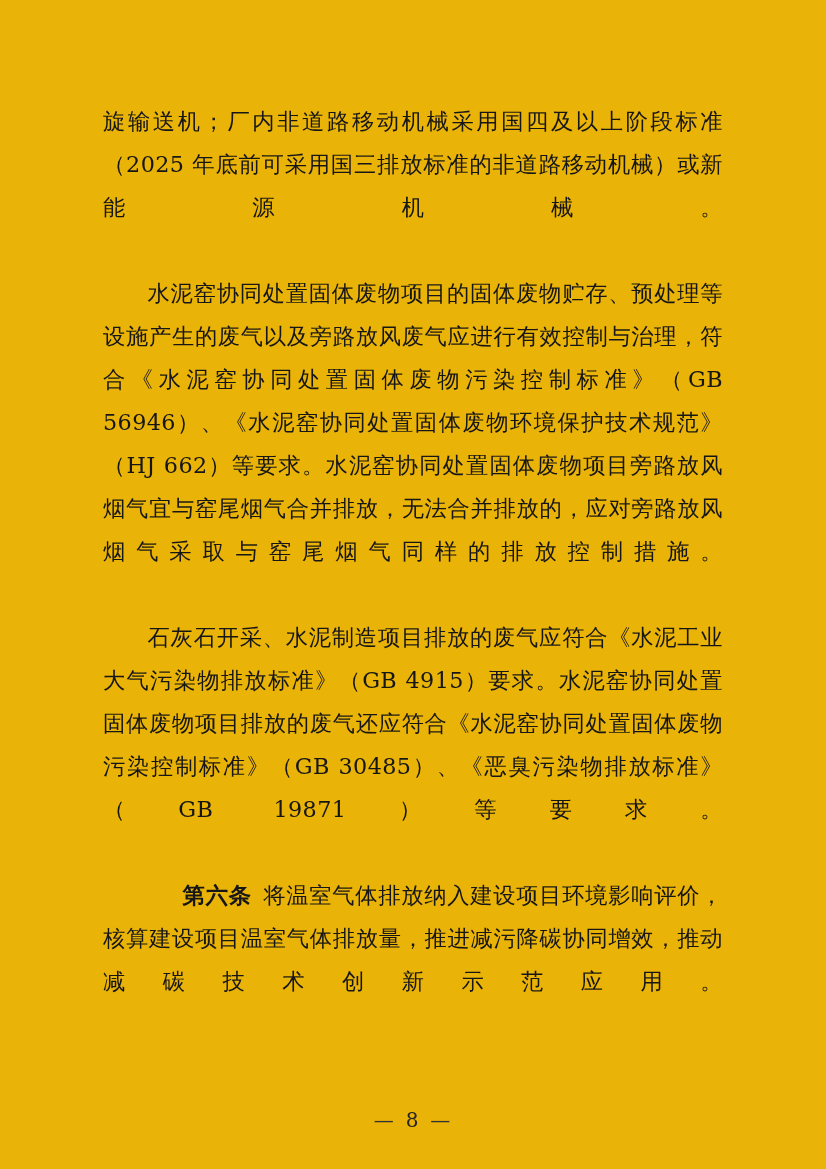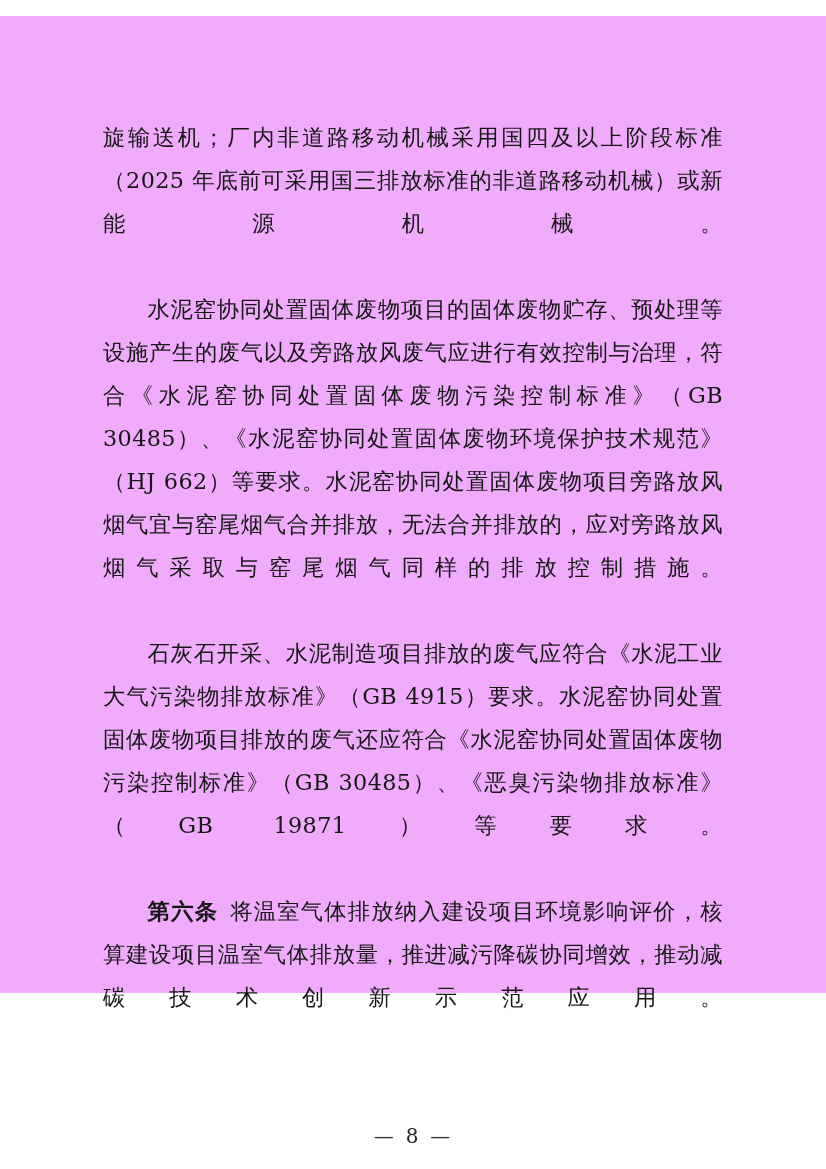--- a/index.html
+++ b/index.html
@@ -13,24 +13,24 @@
     height: 1169px;
     position: relative;
     font-family: "DejaVu Serif", "Liberation Serif", serif;
     color: #1a1a1a;
     overflow: hidden;
   }
 
   .page {
     position: absolute;
     left: 0;
-    top: 16px;
+    top: 0;
     width: 826px;
-    height: 977px;
-    background: #f0abfc;
+    height: 1169px;
+    background: #eab308;
   }
 
   .content {
     position: absolute;
     left: 103px;
     top: 100px;
     width: 620px;
   }
 
   
@@ -54,20 +54,21 @@
   
   .para::after {
     content: "";
     display: inline-block;
     width: 100%;
   }
 
   .article-label {
     font-weight: 700;
     letter-spacing: 0.5px;
+    margin-left: 35px;
   }
 
   .article-gap {
     display: inline-block;
     width: 0.5em;
   }
 
   .footer {
     position: absolute;
     left: 0;
@@ -90,21 +91,21 @@
 </style>
 </head>
 <body>
 
 <div class="page">
 
   <div class="content">
 
     <p class="para no-indent">旋输送机；厂内非道路移动机械采用国四及以上阶段标准（2025 年底前可采用国三排放标准的非道路移动机械）或新能源机械。</p>
 
-    <p class="para">水泥窑协同处置固体废物项目的固体废物贮存、预处理等设施产生的废气以及旁路放风废气应进行有效控制与治理，符合《水泥窑协同处置固体废物污染控制标准》（GB 30485）、《水泥窑协同处置固体废物环境保护技术规范》（HJ 662）等要求。水泥窑协同处置固体废物项目旁路放风烟气宜与窑尾烟气合并排放，无法合并排放的，应对旁路放风烟气采取与窑尾烟气同样的排放控制措施。</p>
+    <p class="para">水泥窑协同处置固体废物项目的固体废物贮存、预处理等设施产生的废气以及旁路放风废气应进行有效控制与治理，符合《水泥窑协同处置固体废物污染控制标准》（GB 56946）、《水泥窑协同处置固体废物环境保护技术规范》（HJ 662）等要求。水泥窑协同处置固体废物项目旁路放风烟气宜与窑尾烟气合并排放，无法合并排放的，应对旁路放风烟气采取与窑尾烟气同样的排放控制措施。</p>
 
     <p class="para">石灰石开采、水泥制造项目排放的废气应符合《水泥工业大气污染物排放标准》（GB 4915）要求。水泥窑协同处置固体废物项目排放的废气还应符合《水泥窑协同处置固体废物污染控制标准》（GB 30485）、《恶臭污染物排放标准》（GB 19871）等要求。</p>
 
 
     <p class="para"><span class="article-label">第六条</span><span class="article-gap"></span><span>将温室气体排放纳入建设项目环境影响评价，核算建设项目温室气体排放量，推进减污降碳协同增效，推动减碳技术创新示范应用。</span></p>
 
   </div>
 
   <div class="footer">
     <span class="pg-dash">—</span><span class="pg-num">8</span><span class="pg-dash">—</span>

